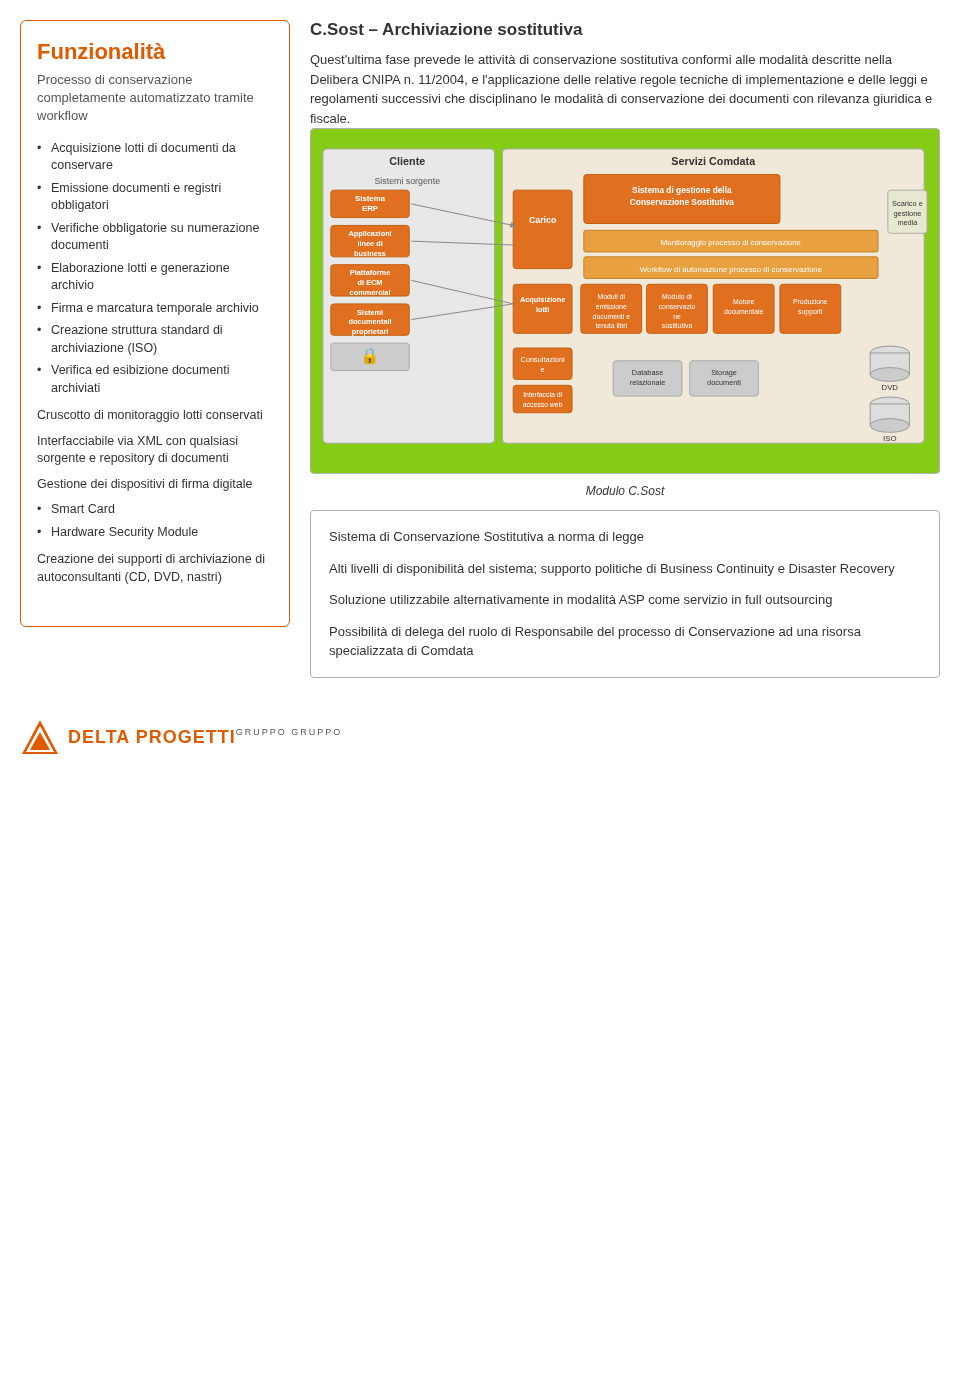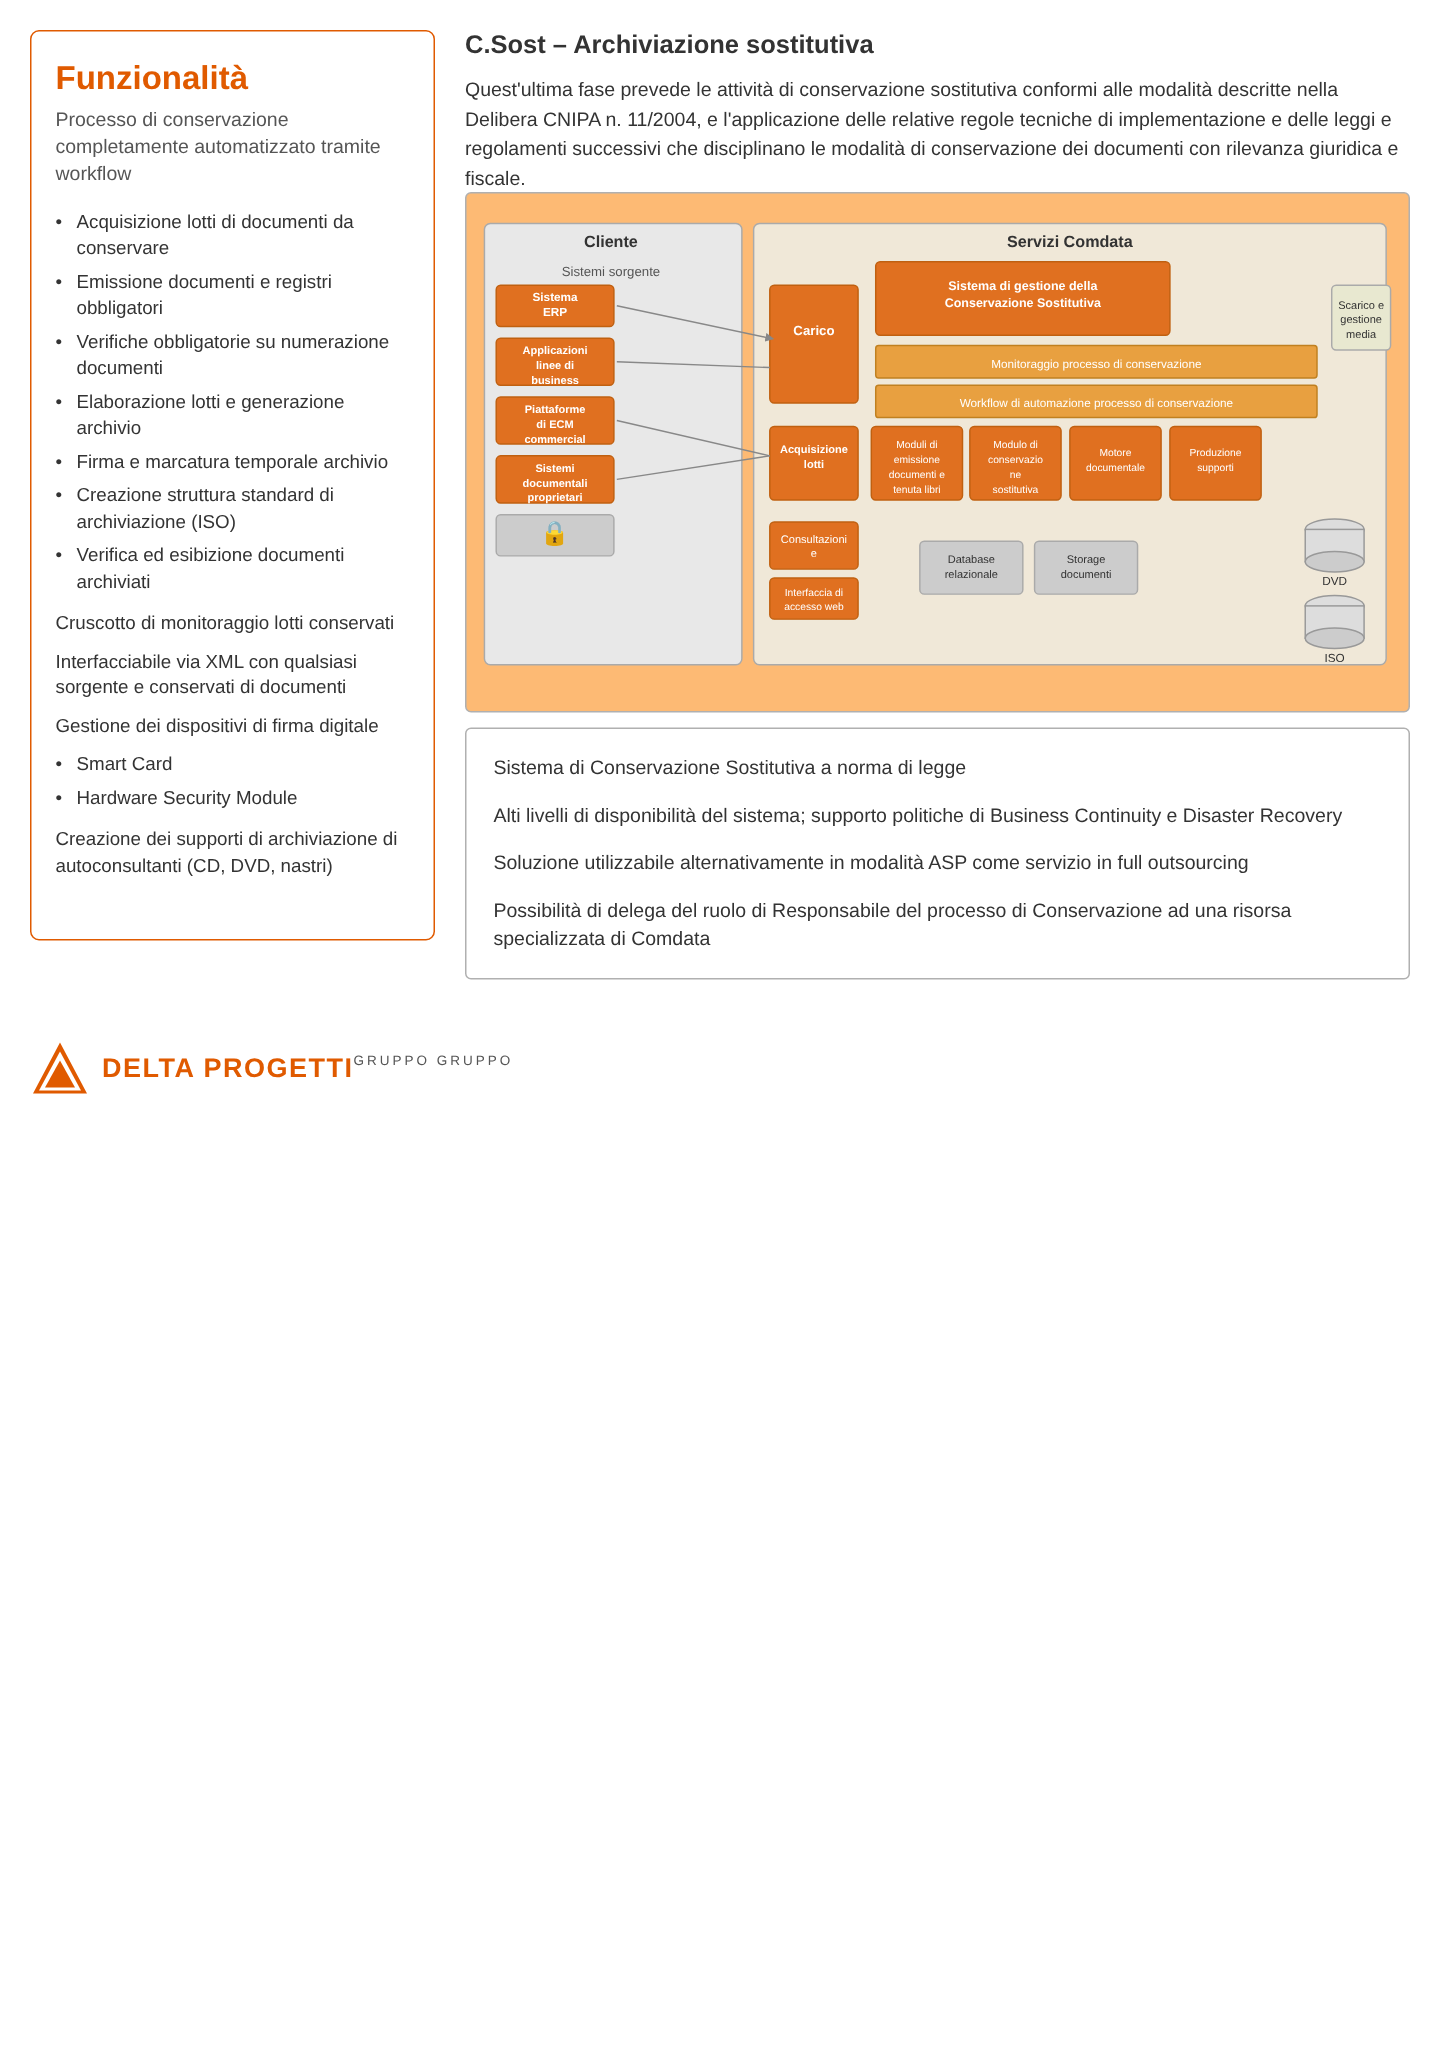--- a/index.html
+++ b/index.html
@@ -76,21 +76,21 @@
       color: #333;
       line-height: 1.5;
       margin-bottom: 0;
     }
     
     .diagram-container {
       border: 1px solid #b0b0b0;
       border-radius: 4px;
       padding: 10px;
       margin-bottom: 10px;
-      background: #fdba74;
+      background: #84cc16;
       position: relative;
     }
     .diagram-svg {
       width: 100%;
       height: 320px;
     }
     .modulo-label {
       font-size: 12px;
       font-style: italic;
       color: #333;
@@ -156,21 +156,21 @@
     <li>Acquisizione lotti di documenti da conservare</li>
         <li>Emissione documenti e registri obbligatori</li>
         <li>Verifiche obbligatorie su numerazione documenti</li>
         <li>Elaborazione lotti e generazione archivio</li>
         <li>Firma e marcatura temporale archivio</li>
         <li>Creazione struttura standard di archiviazione (ISO)</li>
         <li>Verifica ed esibizione documenti archiviati</li>
       </ul>
     <div>
         <div class="plain-text">Cruscotto di monitoraggio lotti conservati</div>
-        <div class="plain-text">Interfacciabile via XML con qualsiasi sorgente e conservati di documenti</div>
+        <div class="plain-text">Interfacciabile via XML con qualsiasi sorgente e repository di documenti</div>
         <div class="plain-text">Gestione dei dispositivi di firma digitale</div>
       </div>
     <ul class="bullet-list">
     <li>Smart Card</li>
         <li>Hardware Security Module</li>
       </ul>
     <div class="plain-text">Creazione dei supporti di archiviazione di autoconsultanti (CD, DVD, nastri)</div>
   </div>
 
   <div class="right-panel">
@@ -284,20 +284,21 @@
         <line x1="92" y1="176" x2="196" y2="160" stroke="#888" stroke-width="1"></line>
 
         <defs>
           <marker id="arrow" markerWidth="6" markerHeight="6" refX="3" refY="3" orient="auto">
             <path d="M0,0 L6,3 L0,6 Z" fill="#888"></path>
           </marker>
         </defs>
       </svg>
     </div>
 
+    <div class="modulo-label">Modulo C.Sost</div>
 
     <div class="features-box">
     <div class="feature-item">Sistema di Conservazione Sostitutiva a norma di legge</div>
         <div class="feature-item">Alti livelli di disponibilità del sistema; supporto politiche di Business Continuity e Disaster Recovery</div>
         <div class="feature-item">Soluzione utilizzabile alternativamente in modalità ASP come servizio in full outsourcing</div>
         <div class="feature-item">Possibilità di delega del ruolo di Responsabile del processo di Conservazione ad una risorsa specializzata di Comdata</div>
       </div>
   </div>
 </div>
 

